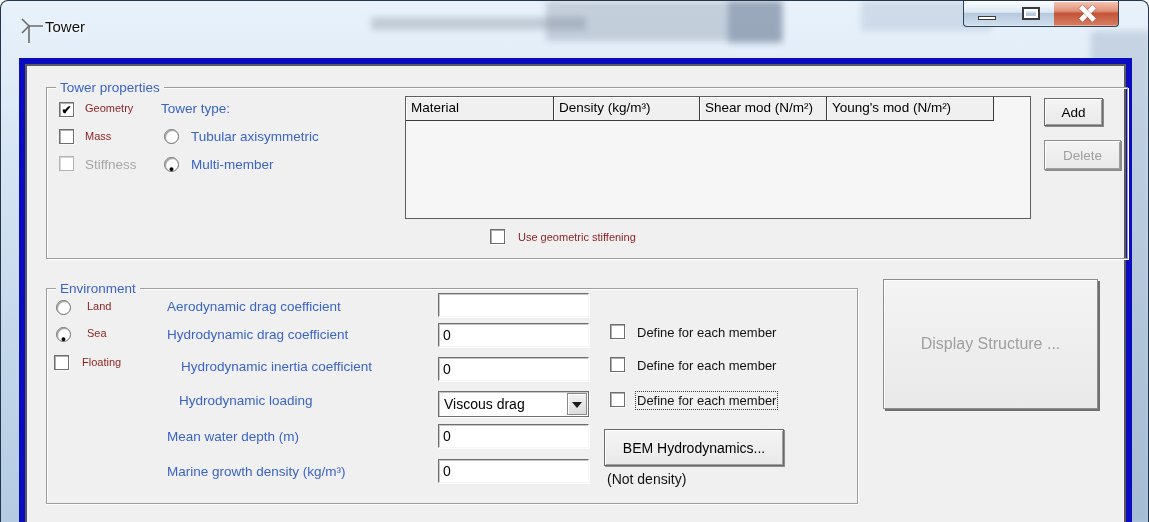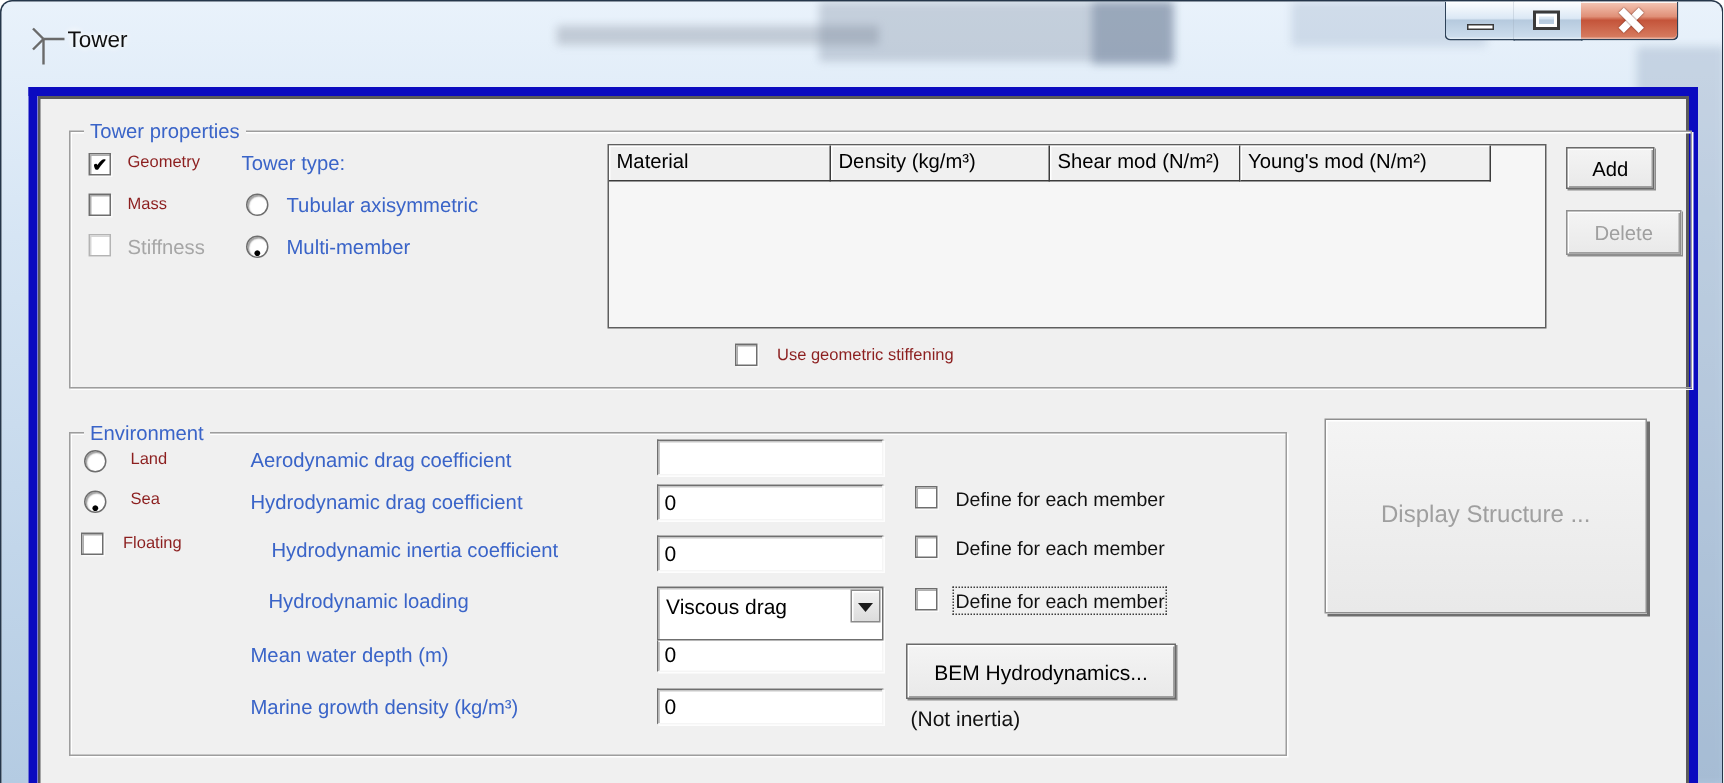--- a/index.html
+++ b/index.html
@@ -77,21 +77,21 @@
   
   #materials-table { position:absolute; left:404px; top:95px; width:626px; height:123px; background:#f6f6f6; border:1px solid #5e5e5e; }
   #materials-table .hdr-row { display:flex; height:24px; }
   .hdr-cell {
     background:#f0f0f0; font-size:13.5px; color:#000; padding:3px 0 0 5px;
     border-right:1px solid #3c3c3c; border-bottom:1px solid #3c3c3c;
     box-shadow:inset 1px 1px 0 #ffffff; white-space:nowrap; overflow:hidden;
   }
   
   #hydro-loading-dd {
-    position:absolute; left:437px; top:390px; width:151px; height:36px; background:#ffffff;
+    position:absolute; left:437px; top:390px; width:151px; height:26px; background:#ffffff;
     border:1px solid #6f6f6f; box-shadow:inset 1px 1px 0 rgba(0,0,0,.22), 1px 1px 0 #fdfdfd;
   }
   #hydro-loading-dd .dd-text { position:absolute; left:5px; top:4px; font-size:14px; color:#000; white-space:nowrap; }
   #hydro-loading-dd .dd-btn {
     position:absolute; right:1px; top:1px; width:20px; height:22px;
     background:linear-gradient(180deg,#f2f2f2,#dcdcdc); border:1px solid #8a8a8a;
     box-shadow:inset 1px 1px 0 #ffffff;
   }
   .dd-arrow { position:absolute; left:4px; top:8px; width:0; height:0; border-left:5px solid transparent; border-right:5px solid transparent; border-top:6px solid #1a1a1a; }
   .focus-dotted { outline:1px dotted #3c3c3c; outline-offset:1px; }
@@ -193,17 +193,17 @@
   <div class="checkbox" style="left:609px;top:323px;"><span></span></div>
   <div class="lbl-blk" style="left:636px;top:324px;">Define for each member</div>
 
   <div class="checkbox" style="left:609px;top:356px;"><span></span></div>
   <div class="lbl-blk" style="left:636px;top:357px;">Define for each member</div>
 
   <div class="checkbox" style="left:609px;top:391px;"><span></span></div>
   <div class="lbl-blk focus-dotted" style="left:636px;top:392px;">Define for each member</div>
 
   <div class="btn" style="left:603px;top:428px;width:180px;height:37px;font-size:14px;">BEM Hydrodynamics...</div>
-  <div class="lbl-blk" style="left:606px;top:470px;font-size:14px;">(Not inertia)</div>
+  <div class="lbl-blk" style="left:606px;top:470px;font-size:14px;">(Not density)</div>
 
   <div class="btn disabled" id="display-structure-btn" style="left:882px;top:278px;width:215px;height:130px;">Display Structure ...</div>
 
 </div>
 
 </body></html>

